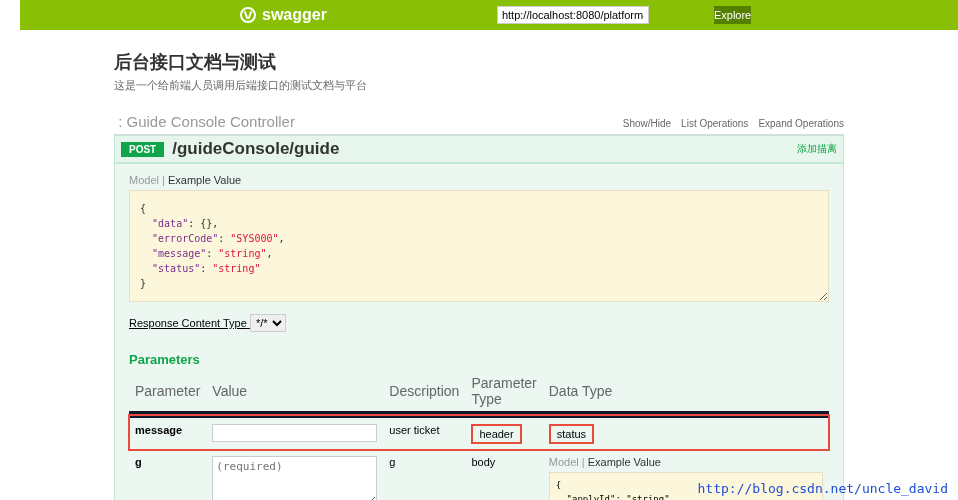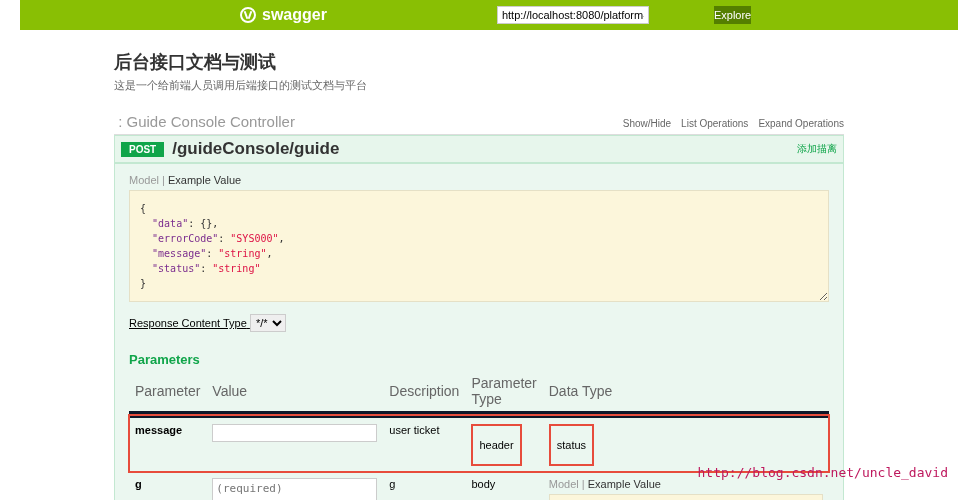--- a/index.html
+++ b/index.html
@@ -45,28 +45,28 @@
     .ctype-row { margin: 12px 0 8px; font-size: 11px; text-decoration: underline; }
     .ctype-sel { font-size: 11px; border: 1px solid #ccc; padding: 1px; }
     
     .params-title { color: #10a54a; font-size: 13px; margin: 20px 0 4px; font-weight: bold; }
     .params-table { width: 100%; border-collapse: collapse; }
     .params-table th { text-align: left; font-size: 14px; color: #666; border-bottom: 7px solid #0f172a; padding: 4px 6px; font-weight: normal; }
     .params-table td { padding: 6px; font-size: 11px; vertical-align: top; }
     .params-table td.pname { font-weight: bold; font-size: 11px; }
     
     .row-highlight { outline: 2px solid #e74c3c; outline-offset: -1px; }
-    .cell-highlight { border: 2px solid #e74c3c !important; padding: 13px 6px; display: inline-block; }
+    .cell-highlight { border: 2px solid #e74c3c !important; padding: 2px 6px; display: inline-block; }
     
     .val-input { width: 165px; height: 18px; font-size: 11px; border: 1px solid #ccc; padding: 1px 3px; }
     .val-textarea { width: 165px; height: 50px; font-size: 11px; font-family: monospace; border: 1px solid #ccc; padding: 3px; color: #999; resize: both; }
     
     .mini-example { background: #fcf6db; border: 1px solid #e5e0c6; padding: 6px; font-family: monospace; font-size: 9px; line-height: 1.5; white-space: pre; }
     
-    .watermark { position: fixed; bottom: 20px; right: 10px; color: #be185d; font-size: 13px; font-family: monospace; }
+    .watermark { position: fixed; bottom: 4px; right: 10px; color: #1d4ed8; font-size: 13px; font-family: monospace; }
   </style>
 </head>
 <body>
 
 <div class="header">
   <div class="logo-wrap">
     <span class="logo-icon"></span>
     <span class="logo-text">swagger</span>
   </div>
   <input class="header-input" type="text" value="http://localhost:8080/platform-console/v2/api-docs" style="">

